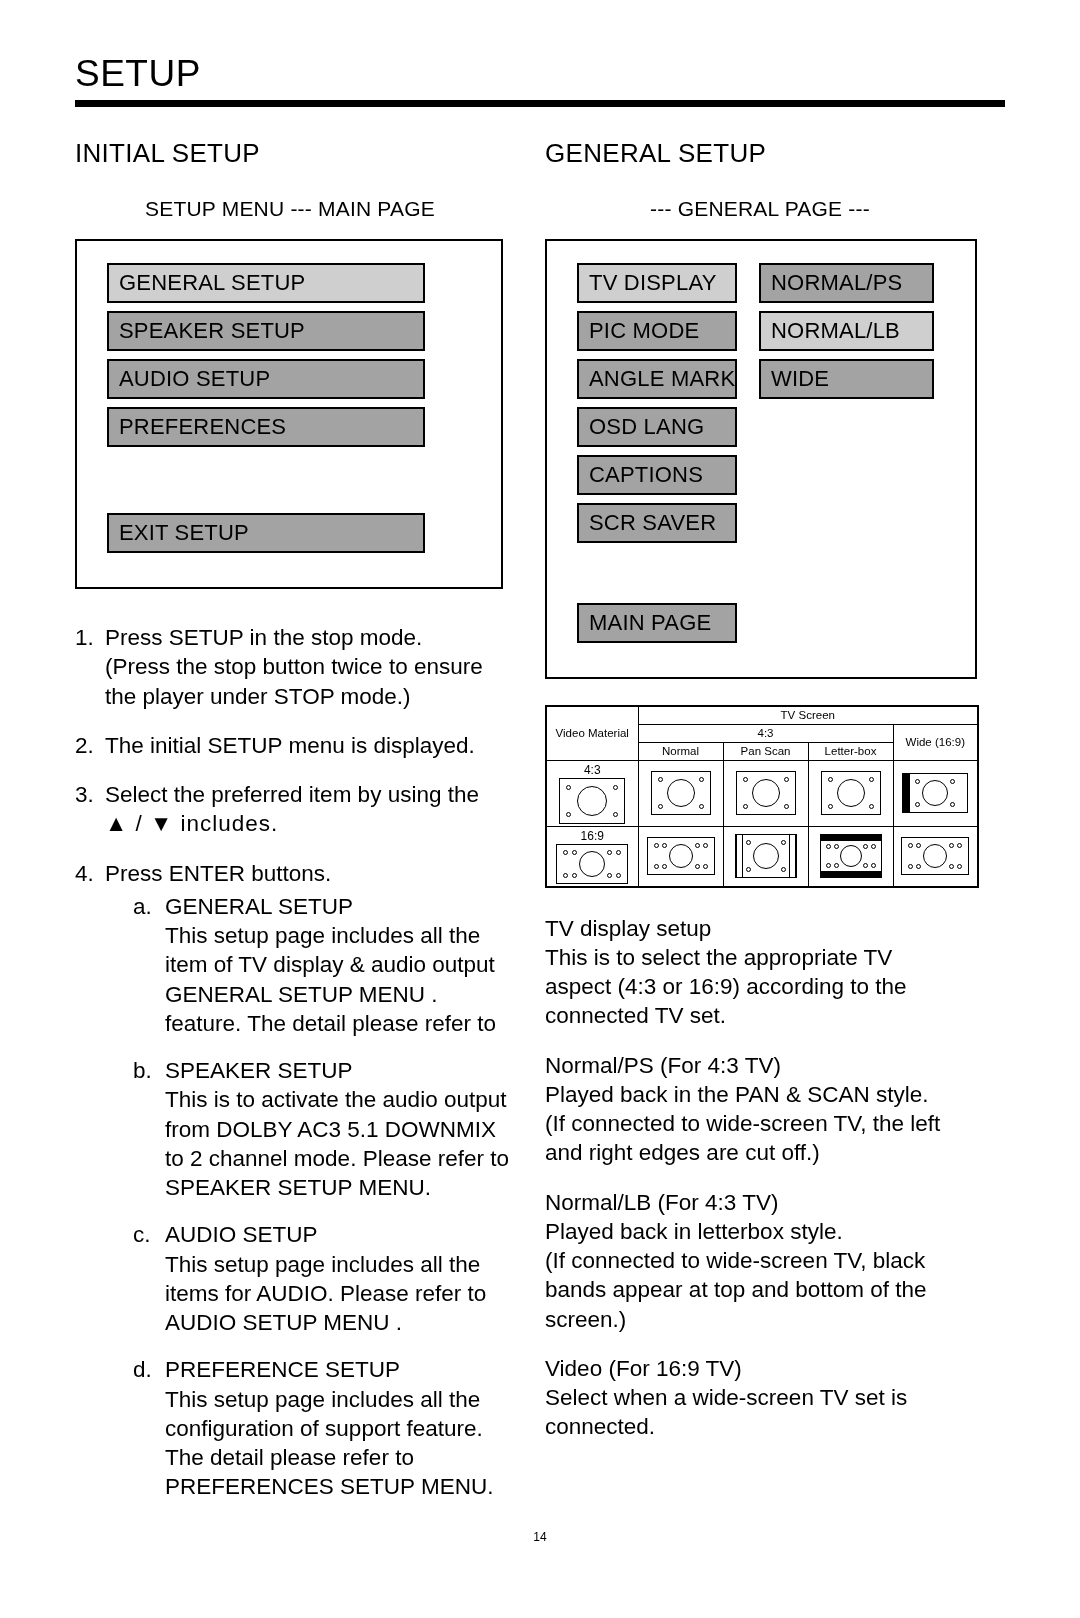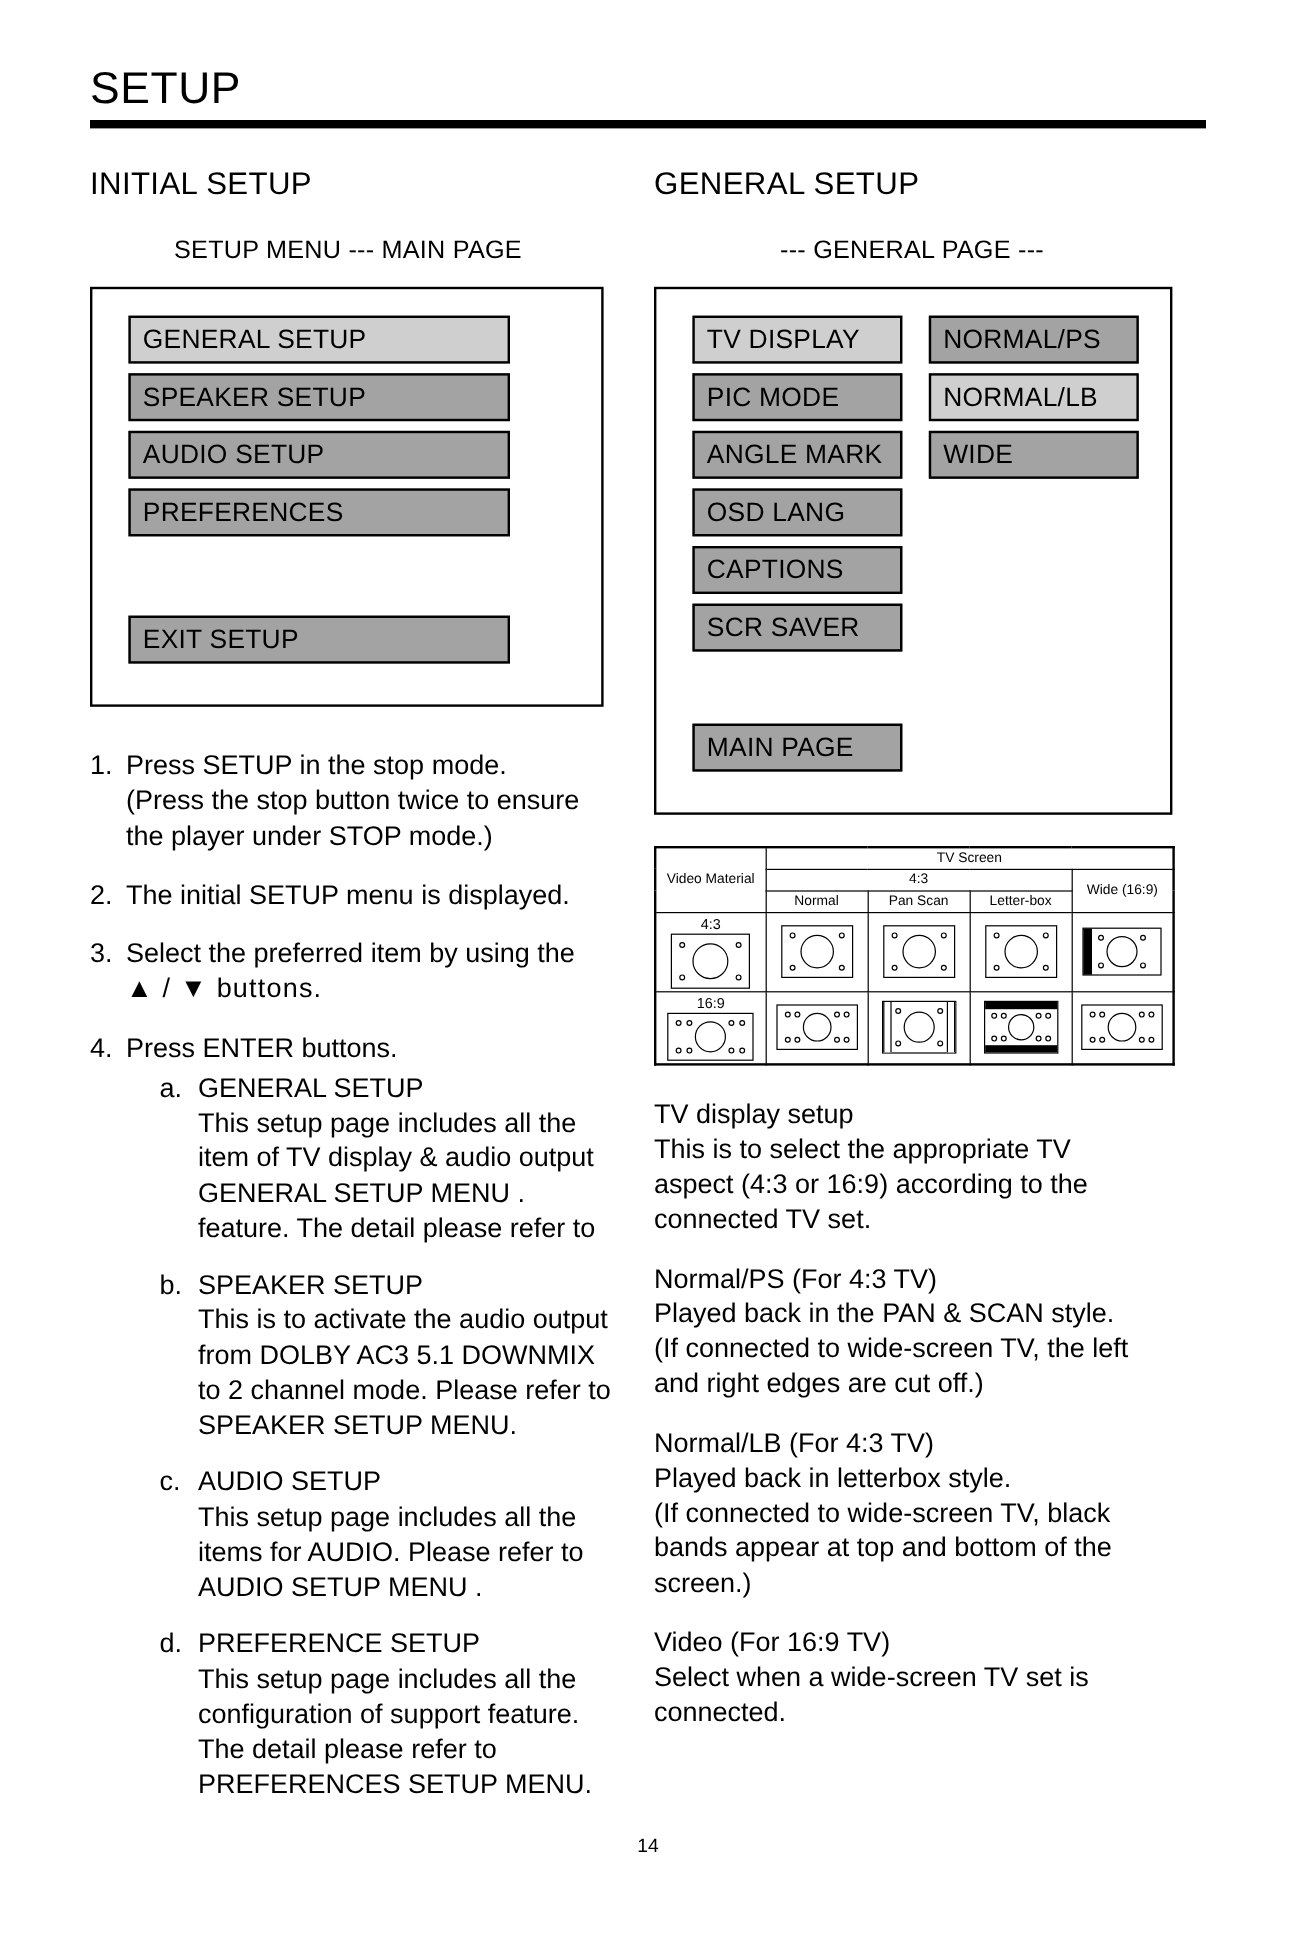--- a/index.html
+++ b/index.html
@@ -82,21 +82,21 @@
     line-height: 36px;
     padding: 0 10px;
     font-size: 22px;
     margin-bottom: 8px;
     background: #a3a3a3;
     white-space: nowrap;
     letter-spacing: 0.2px;
   }
   .osd-item.selected { background: #cfcfcf; }
   .osd-item.w-left  { width: 318px; }
-  .osd-item.w-rleft { width: 175px; }
+  .osd-item.w-rleft { width: 160px; }
   .osd-item.w-rright{ width: 175px; }
 
   .osd-exit {
     position: absolute;
     left: 30px;
     bottom: 26px;
   }
   .osd-mainpage {
     position: absolute;
     left: 30px;
@@ -180,21 +180,21 @@
     width: 7px;
   }
 
   
   .page-number {
     position: absolute;
     left: 0;
     top: 1530px;
     width: 1080px;
     text-align: center;
-    font-size: 16px;
+    font-size: 12px;
   }
 </style>
 </head>
 <body>
 
 <div class="page">
 
   <div class="page-header">
     <div class="page-title">SETUP</div>
     <div class="header-rule"></div>
@@ -231,21 +231,21 @@
         <div class="step-num">2.</div>
         <div class="step-body">
           <div>The initial SETUP menu is displayed.</div>
         </div>
       </div>
 
       <div class="step">
         <div class="step-num">3.</div>
         <div class="step-body">
           <div>Select the preferred item by using the</div>
-          <div class="arrows">▲ / ▼ buttons.</div>
+          <div class="arrows">▲ / ▼ includes.</div>
         </div>
       </div>
 
       <div class="step">
         <div class="step-num">4.</div>
         <div class="step-body">
           <div>Press ENTER buttons.</div>
 
           <div class="sub-list">
 

